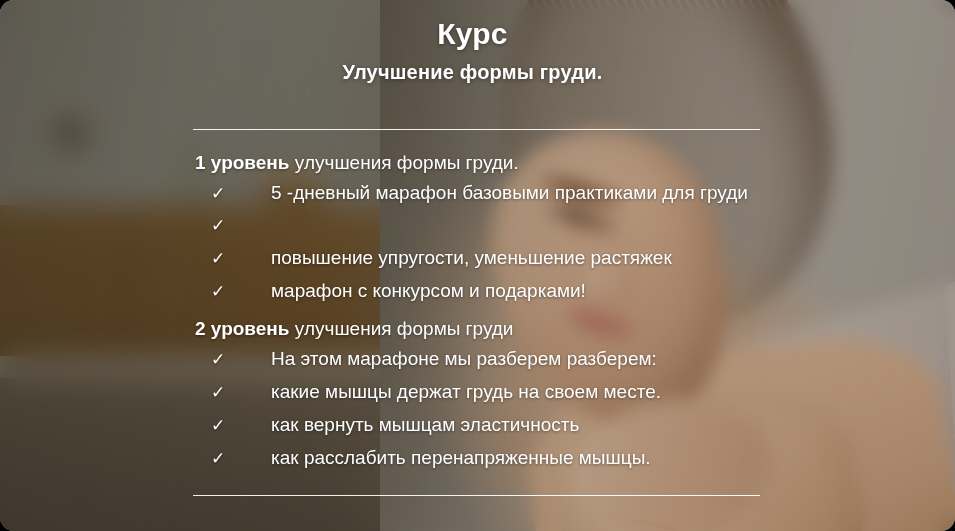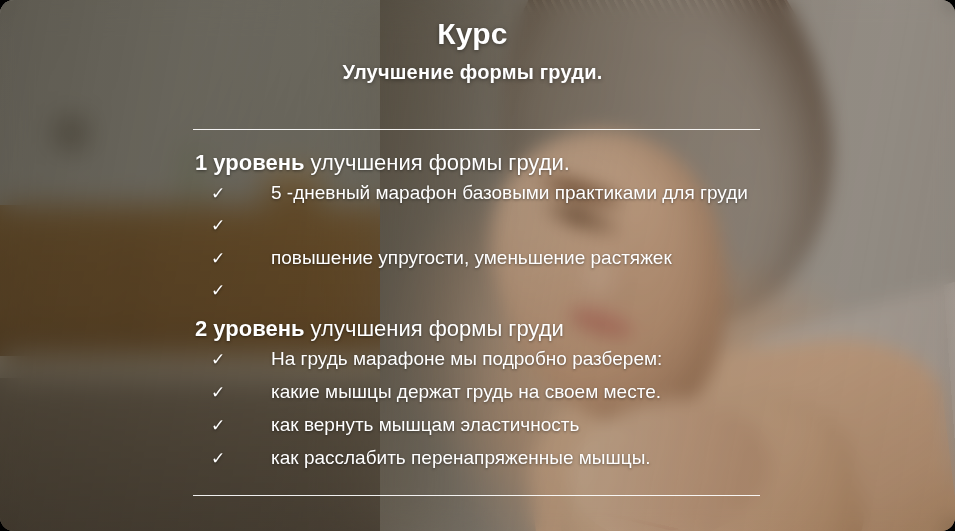--- a/index.html
+++ b/index.html
@@ -235,21 +235,21 @@
   }
   .rule-top { top: 129px; }
   .rule-bottom { top: 495px; }
 
   .block { position: absolute; left: 195px; width: 600px; }
   .block-1 { top: 148px; }
   .block-2 { top: 314px; }
 
   .block-head {
     color: #ffffff;
-    font-size: 22px;
+    font-size: 19px;
     line-height: 29px;
     white-space: nowrap;
     text-shadow: 0 1px 3px rgba(0,0,0,.45);
   }
   .block-head .lead { font-weight: bold; }
   .block-head .rest { font-weight: normal; }
 
   .items { margin: 0; padding: 0; list-style: none; }
   .item {
     display: flex;
@@ -329,32 +329,33 @@
         </li>
         <li class="item">
           <span class="check">✓</span>
         </li>
         <li class="item">
           <span class="check">✓</span>
           <span class="item-text">повышение упругости, уменьшение растяжек</span>
         </li>
         <li class="item">
           <span class="check">✓</span>
+          <span class="item-text">марафон с конкурсом и подарками!</span>
         </li>
       </ul>
     </div>
 
     <div class="block block-2">
       <div class="block-head">
         <span class="lead">2 уровень</span><span class="rest"> улучшения формы груди</span>
       </div>
       <ul class="items">
         <li class="item">
           <span class="check">✓</span>
-          <span class="item-text">На грудь марафоне мы подробно разберем:</span>
+          <span class="item-text">На этом марафоне мы разберем разберем:</span>
         </li>
         <li class="item">
           <span class="check">✓</span>
           <span class="item-text">какие мышцы держат грудь на своем месте.</span>
         </li>
         <li class="item">
           <span class="check">✓</span>
           <span class="item-text">как вернуть мышцам эластичность</span>
         </li>
         <li class="item">

